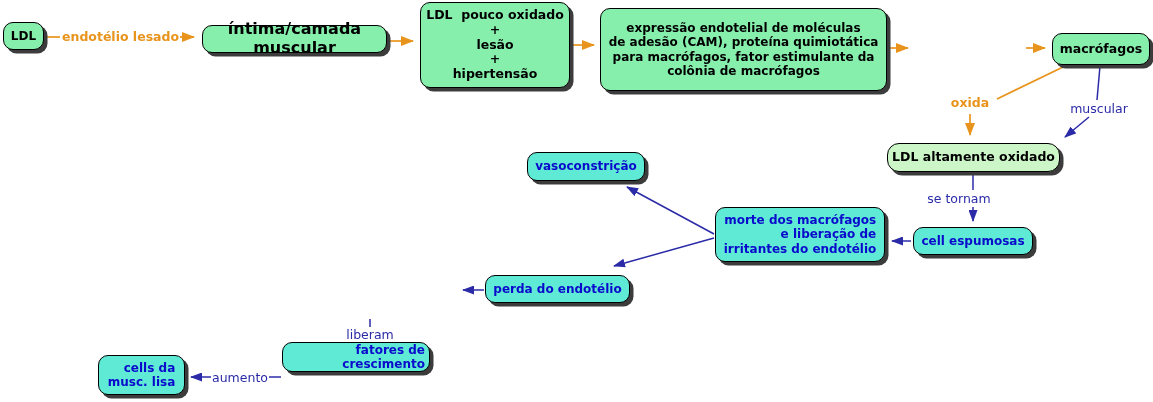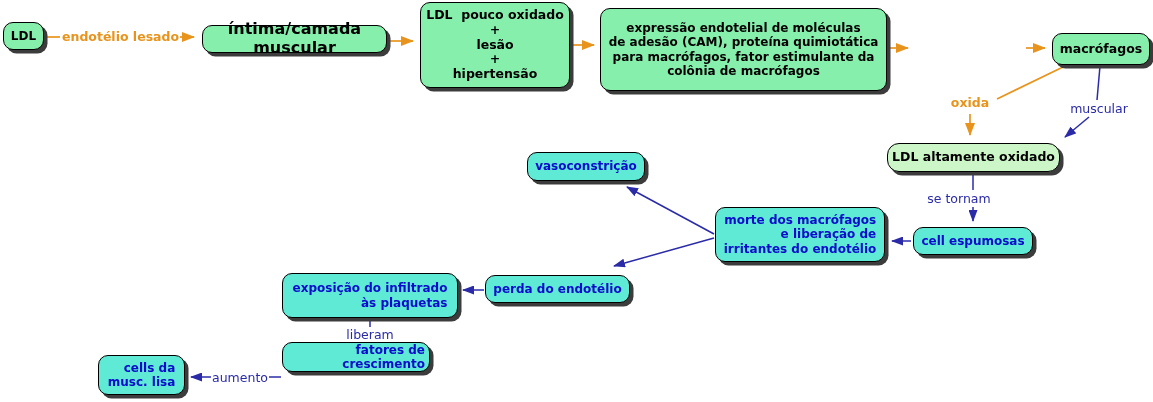--- a/index.html
+++ b/index.html
@@ -90,22 +90,20 @@
   <div class="node yellow" style="left:1052px;top:33px;width:98px;height:32px;font-size:12.5px;">macrófagos</div>
 
   <div class="node green" style="left:887px;top:143px;width:173px;height:29px;font-size:12.5px;border-radius:12px;">LDL altamente oxidado</div>
 
   <div class="node blue" style="left:913px;top:227px;width:120px;height:28px;">cell espumosas</div>
   <div class="node blue" style="left:715px;top:207px;width:170px;height:55px;">morte dos macrófagos
 e liberação de
 irritantes do endotélio</div>
   <div class="node blue" style="left:527px;top:152px;width:118px;height:29px;">vasoconstrição</div>
   <div class="node blue" style="left:485px;top:275px;width:145px;height:28px;">perda do endotélio</div>
-  <div class="node blue" style="left:282px;top:273px;width:176px;height:45px;">exposição do infiltrado
-às plaquetas</div>
   <div class="node blue" style="left:282px;top:342px;width:148px;height:30px;">fatores de crescimento</div>
   <div class="node blue" style="left:98px;top:355px;width:87px;height:40px;">cells da
 musc. lisa</div>
 
   <div class="edge-label orange-label" style="left:62px;top:29px;width:117px;">endotélio lesado</div>
   <div class="edge-label orange-label" style="left:948px;top:95px;width:44px;">oxida</div>
   <div class="edge-label navy-label" style="left:1070px;top:101px;width:58px;">muscular</div>
   <div class="edge-label navy-label" style="left:926px;top:191px;width:66px;">se tornam</div>
   <div class="edge-label navy-label" style="left:342px;top:327px;width:56px;">liberam</div>
   <div class="edge-label navy-label" style="left:212px;top:370px;width:56px;">aumento</div>

